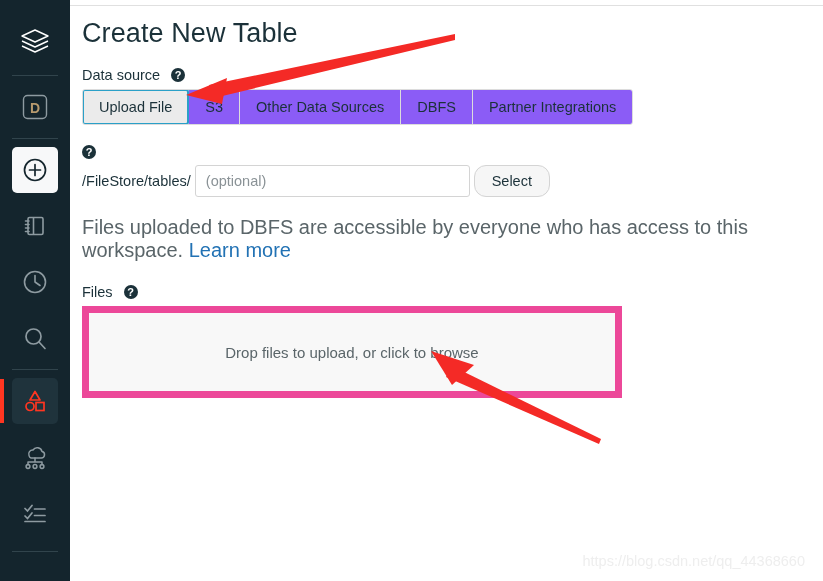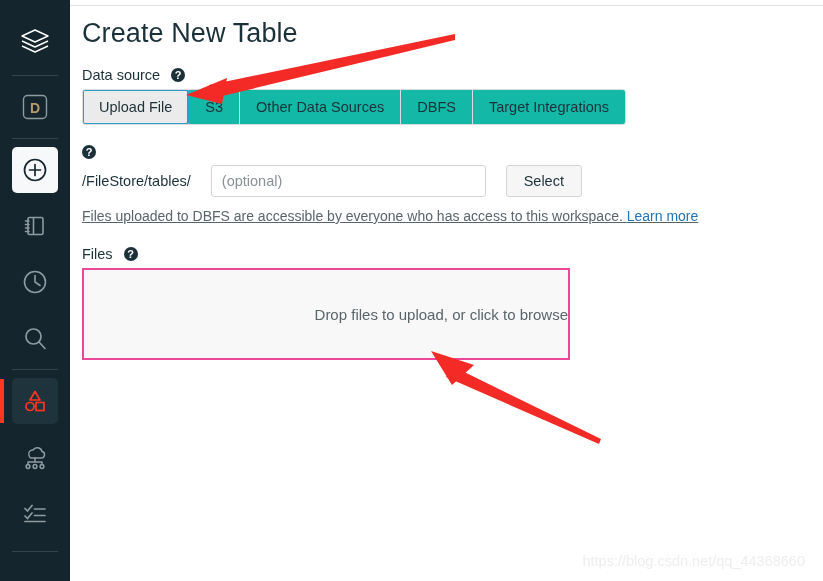--- a/index.html
+++ b/index.html
@@ -138,40 +138,40 @@
     background: #ffffff;
     margin-bottom: 20px;
   }
   .tab {
     padding: 0 16px;
     display: flex;
     align-items: center;
     font-size: 14.5px;
     color: #1b3139;
     border-right: 1px solid #dcdcdc;
-    background: #14b8a6;
+    background: #8b5cf6;
     box-sizing: border-box;
     white-space: nowrap;
   }
   .tab:last-child { border-right: none; }
   .tab.selected {
     background: #ebebeb;
     border: 2px solid #2aa0c8;
     border-radius: 3px;
     color: #1b3139;
     margin: -1px 0 -1px -1px;
     padding: 0 15px;
   }
 
   
   #dbfs-row {
     display: flex;
     align-items: center;
-    gap: 20px;
-    margin-bottom: 11px;
+    gap: 4px;
+    margin-bottom: 19px;
   }
   #dbfs-prefix {
     font-size: 14.5px;
     color: #1b3139;
     white-space: nowrap;
   }
   #dbfs-input {
     width: 275px;
     height: 32px;
     border: 1px solid #d4d4d4;
@@ -182,49 +182,48 @@
     font-family: "Liberation Sans", sans-serif;
     color: #1b3139;
     background: #ffffff;
     outline: none;
   }
   #dbfs-input::placeholder { color: #8a9296; opacity: 1; }
   #select-button {
     height: 32px;
     min-width: 76px;
     border: 1px solid #d4d4d4;
-    border-radius: 3px;
+    border-radius: 12px;
     background: #f6f6f6;
     font-size: 14.5px;
     font-family: "Liberation Sans", sans-serif;
     color: #1b3139;
     cursor: pointer;
     padding: 0 14px;
   }
 
   #help-text {
-    font-size: 14px;
+    font-size: 20px;
     color: #5a6569;
     margin-bottom: 22px;
-    text-decoration: underline;
   }
   #learn-more {
     color: #2272b4;
     text-decoration: none;
   }
 
   
   #dropzone {
-    width: 488px;
+    width: 540px;
     height: 92px;
     background: #f8f8f8;
-    border: 2px solid #ec4899;
-    display: flex;
-    align-items: center;
-    justify-content: flex-end;
+    border: 7px solid #ec4899;
+    display: flex;
+    align-items: center;
+    justify-content: center;
     box-sizing: border-box;
   }
   #dropzone-text {
     font-size: 15px;
     color: #5a6569;
   }
 
   
   #arrows {
     position: absolute;
@@ -380,21 +379,21 @@
     <div class="field-label">
       <span>Data source</span>
       <span class="help-icon">?</span>
     </div>
 
     <div id="tabbar">
       <div class="tab selected">Upload File</div>
       <div class="tab">S3</div>
       <div class="tab">Other Data Sources</div>
       <div class="tab">DBFS</div>
-      <div class="tab">Target Integrations</div>
+      <div class="tab">Partner Integrations</div>
     </div>
 
     <div class="field-label">
       <span class="help-icon">?</span>
     </div>
 
     <div id="dbfs-row">
       <span id="dbfs-prefix">/FileStore/tables/</span>
       <input id="dbfs-input" type="text" placeholder="(optional)" style="">
       <button id="select-button">Select</button>

